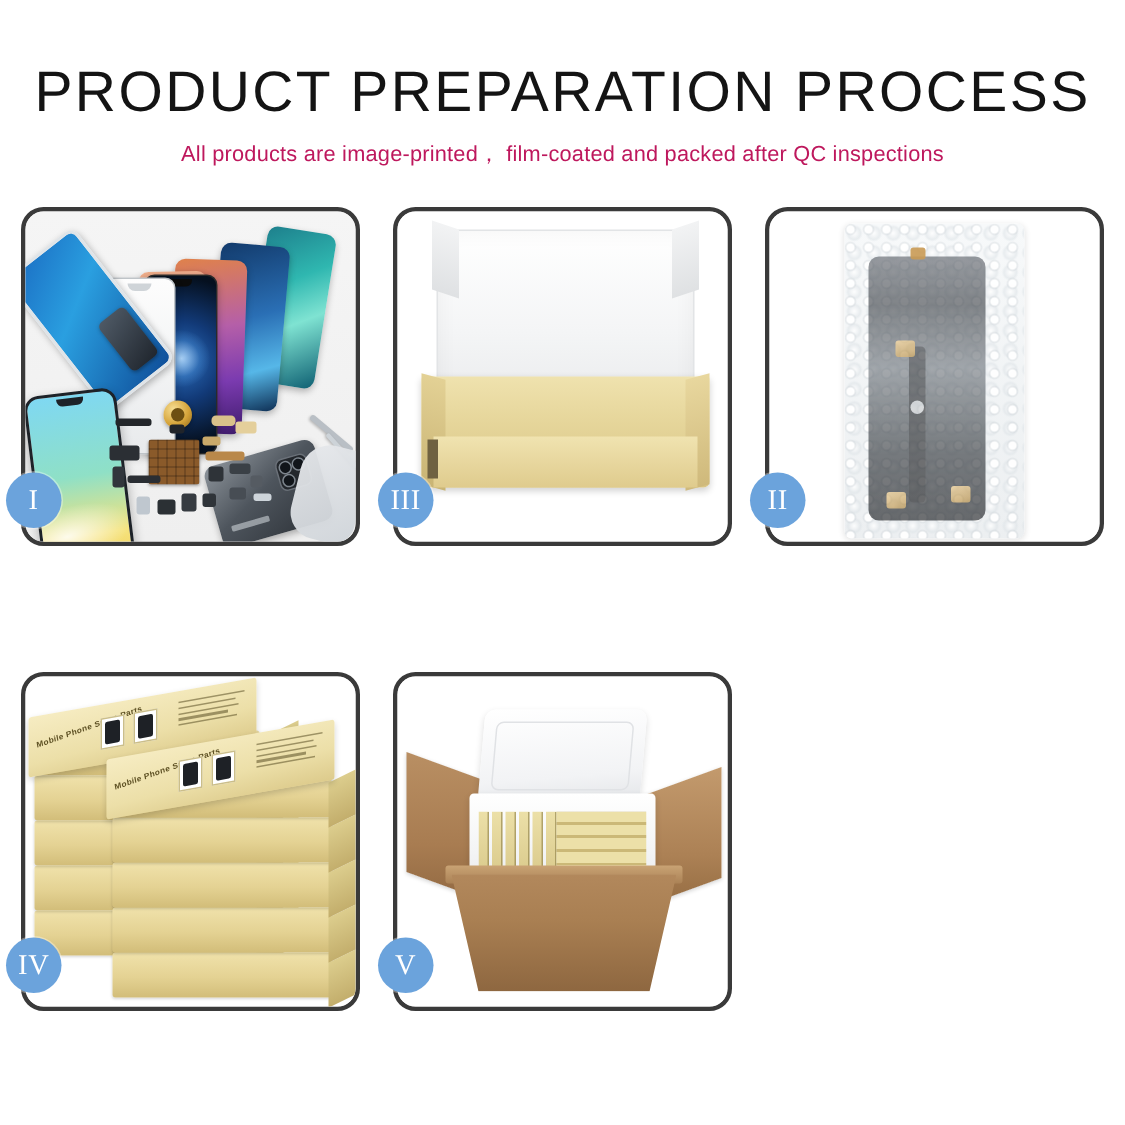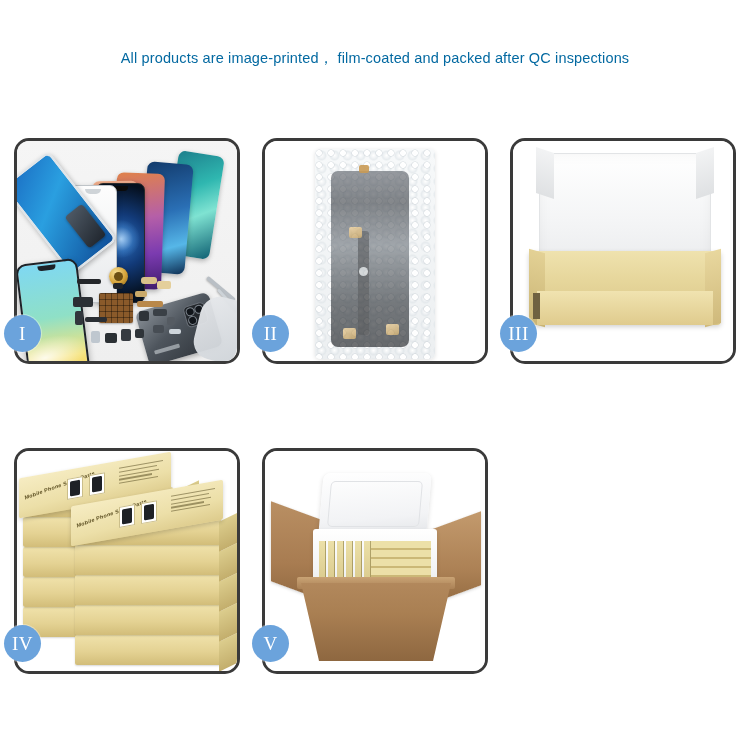--- a/index.html
+++ b/index.html
@@ -20,21 +20,21 @@
     letter-spacing:1.6px;
     color:#141414;
     line-height:44px;
     white-space:nowrap;
   }
   .subtitle {
     margin-top:9px;
     font-size:14.5px;
     font-weight:400;
     letter-spacing:.15px;
-    color:#0369a1;
+    color:#be185d;
     white-space:nowrap;
   }
 
   
   .grid {
     position:absolute;
     left:14px; top:138px;
     width:722px; height:540px;
     display:grid;
     grid-template-columns:226px 226px 226px;
@@ -463,20 +463,21 @@
   }
   .tape.t1{ left:62px; top:98px; }
   .tape.t2{ left:64px; top:168px; }
 </style>
 </head>
 <body>
 
 <div class="page">
 
   <div class="header">
+    <div class="title">PRODUCT PREPARATION PROCESS</div>
     <div class="subtitle">All products are image-printed， film-coated and packed after QC inspections</div>
   </div>
 
   <div class="grid">
 
     <div class="panel p1">
       <div class="inner">
         <div class="ph f5"></div>
         <div class="ph f4"></div>
         <div class="ph f3"></div>
@@ -517,51 +518,51 @@
         <div class="part flex13"></div>
         <div class="part flex14"></div>
         <div class="part flex15"></div>
         <div class="part flex16"></div>
         <div class="part flex17"></div>
         <div class="part flex18"></div>
       </div>
       <div class="badge">I</div>
     </div>
 
+    <div class="panel p3 white">
+      <div class="inner">
+        <div class="lid">
+          <div class="flapL"></div>
+          <div class="flapR"></div>
+        </div>
+        <div class="foam"></div>
+        <div class="tray">
+          <div class="lipL"></div>
+          <div class="lipR"></div>
+          <div class="front"></div>
+          <div class="darkedge"></div>
+        </div>
+      </div>
+      <div class="badge">III</div>
+    </div>
+
     <div class="panel p2 white">
       <div class="inner">
         <div class="bubblebag">
           <div class="screenpart">
             <div class="cable"></div>
             <div class="conn c1"></div>
             <div class="conn c2"></div>
             <div class="conn c3"></div>
             <div class="ic"></div>
           </div>
           <div class="tapebit"></div>
         </div>
       </div>
       <div class="badge">II</div>
-    </div>
-
-    <div class="panel p3 white">
-      <div class="inner">
-        <div class="lid">
-          <div class="flapL"></div>
-          <div class="flapR"></div>
-        </div>
-        <div class="foam"></div>
-        <div class="tray">
-          <div class="lipL"></div>
-          <div class="lipR"></div>
-          <div class="front"></div>
-          <div class="darkedge"></div>
-        </div>
-      </div>
-      <div class="badge">III</div>
     </div>
 
     <div class="panel p4 white">
       <div class="inner">
         <div class="stackwrap">
           <div class="bx l5">
               <div class="side"></div>
             </div>
           <div class="bx l4">
               <div class="side"></div>

